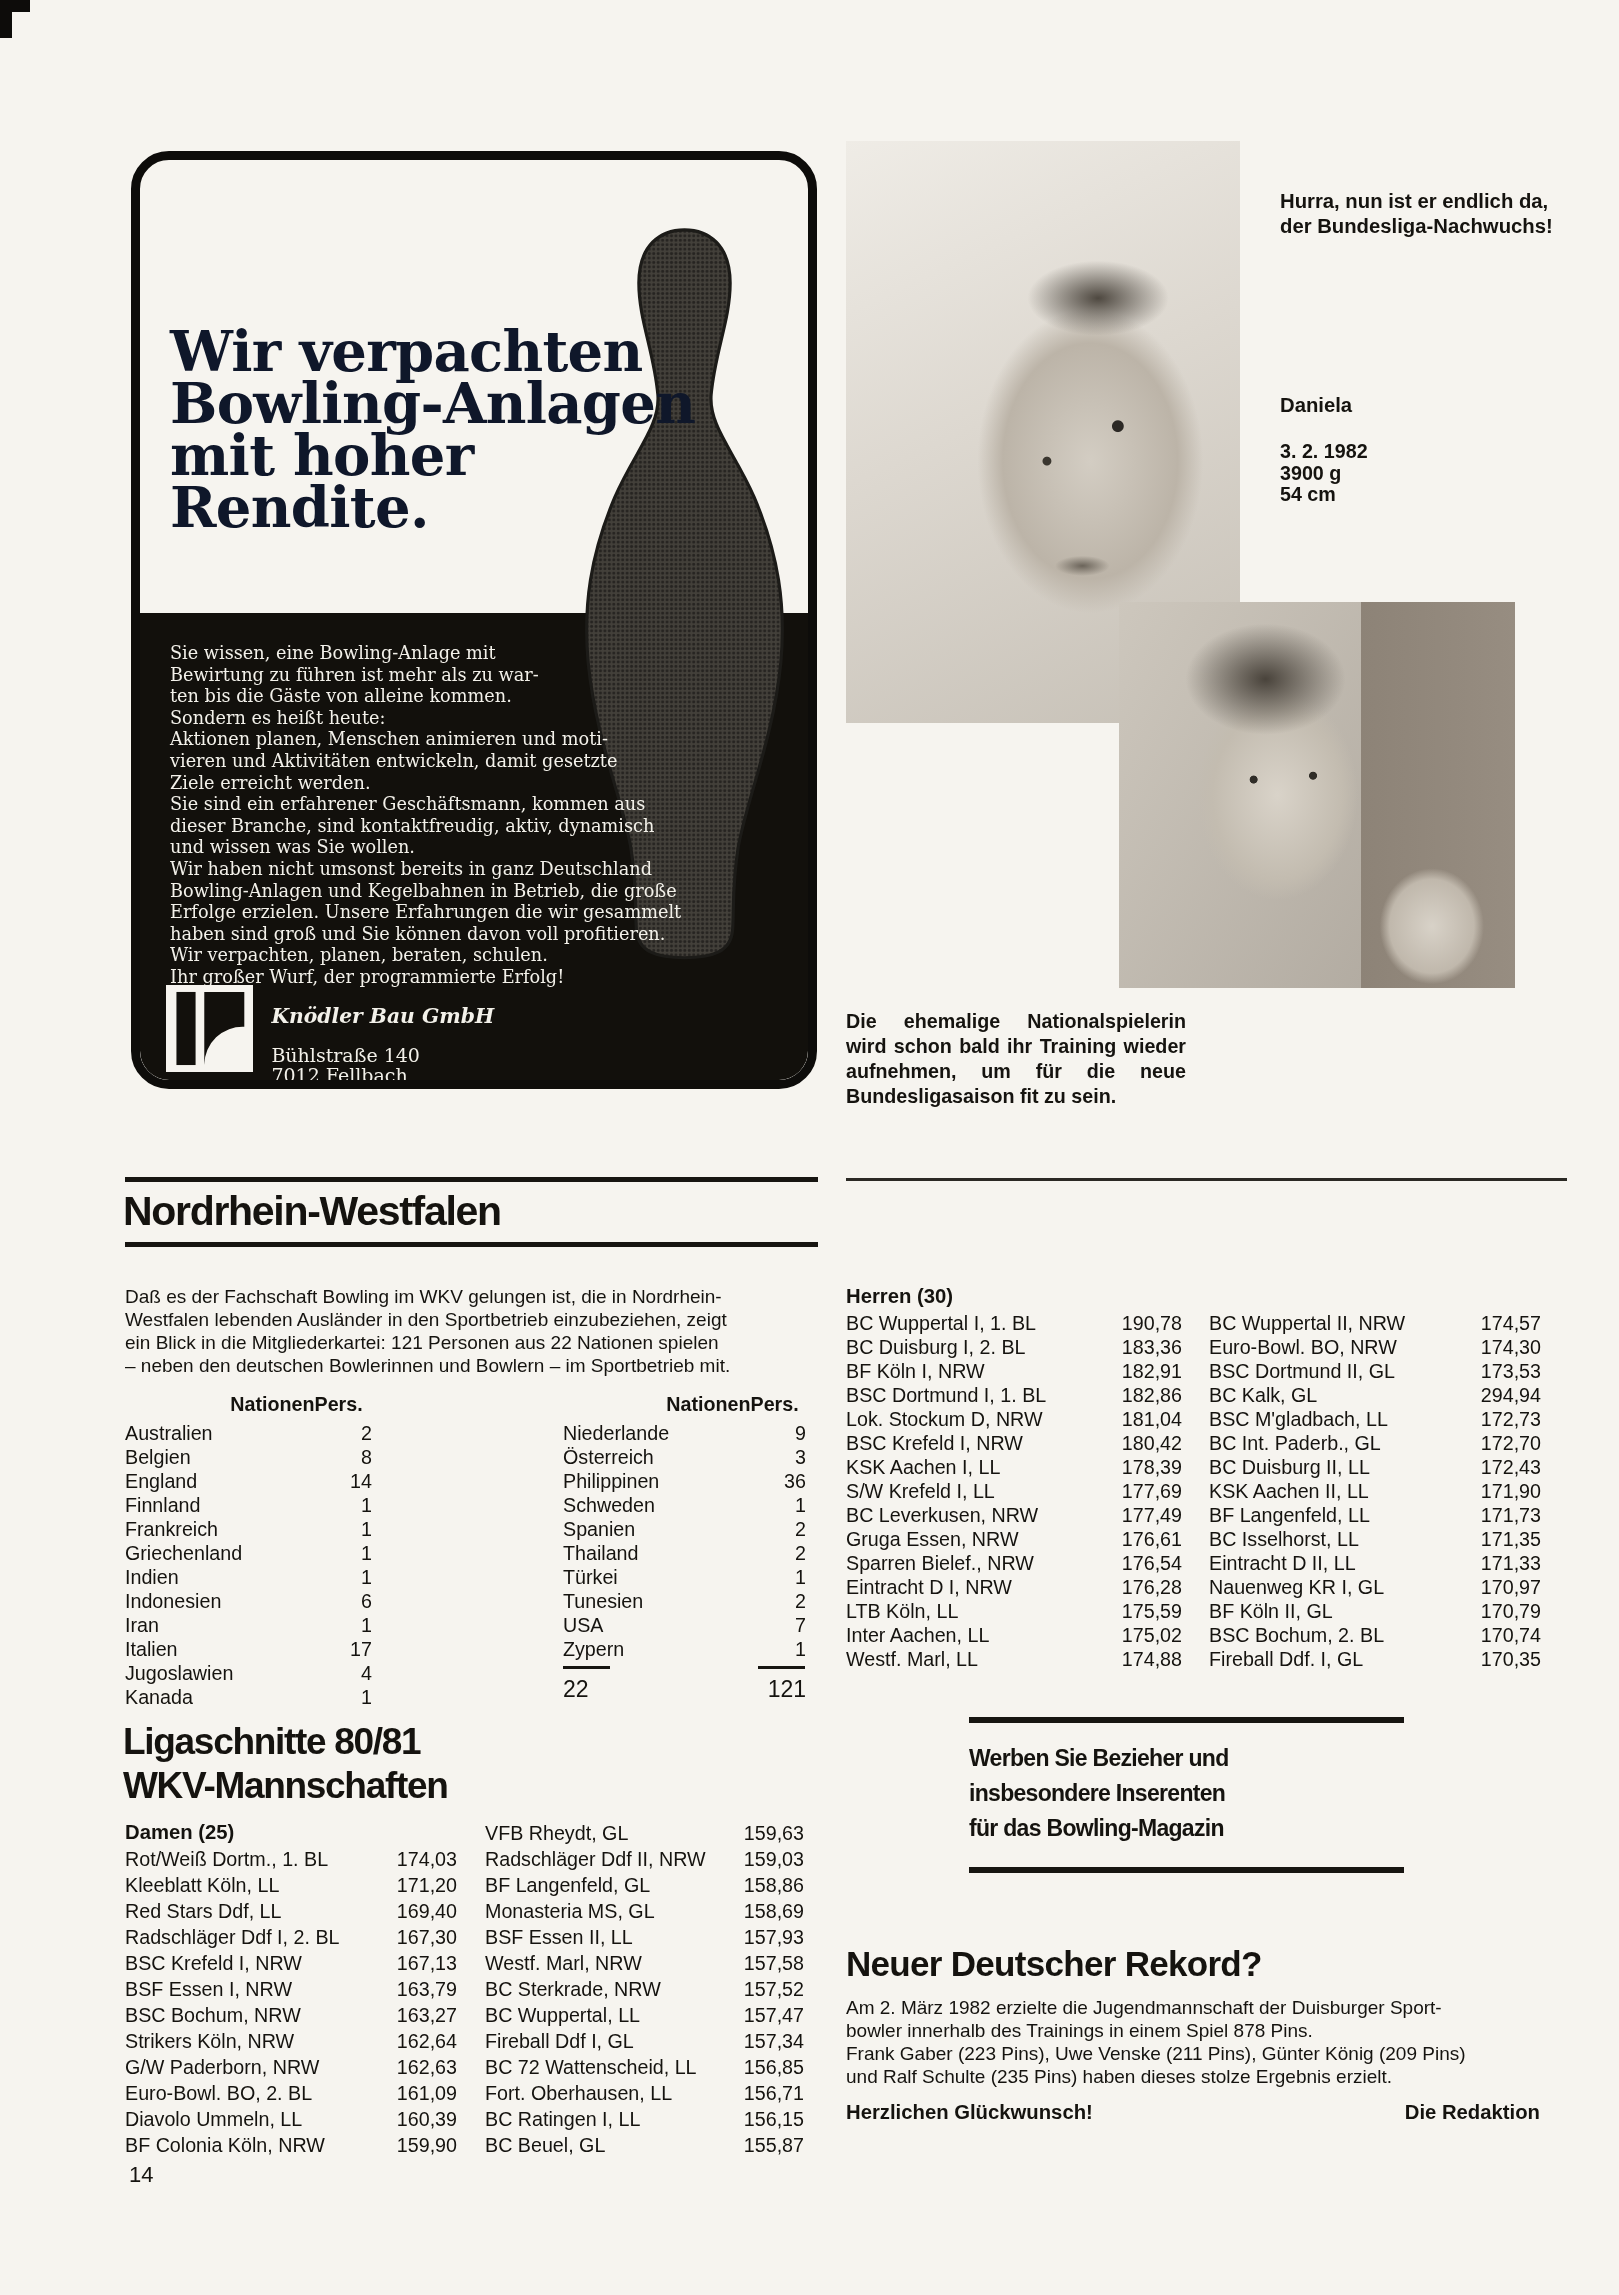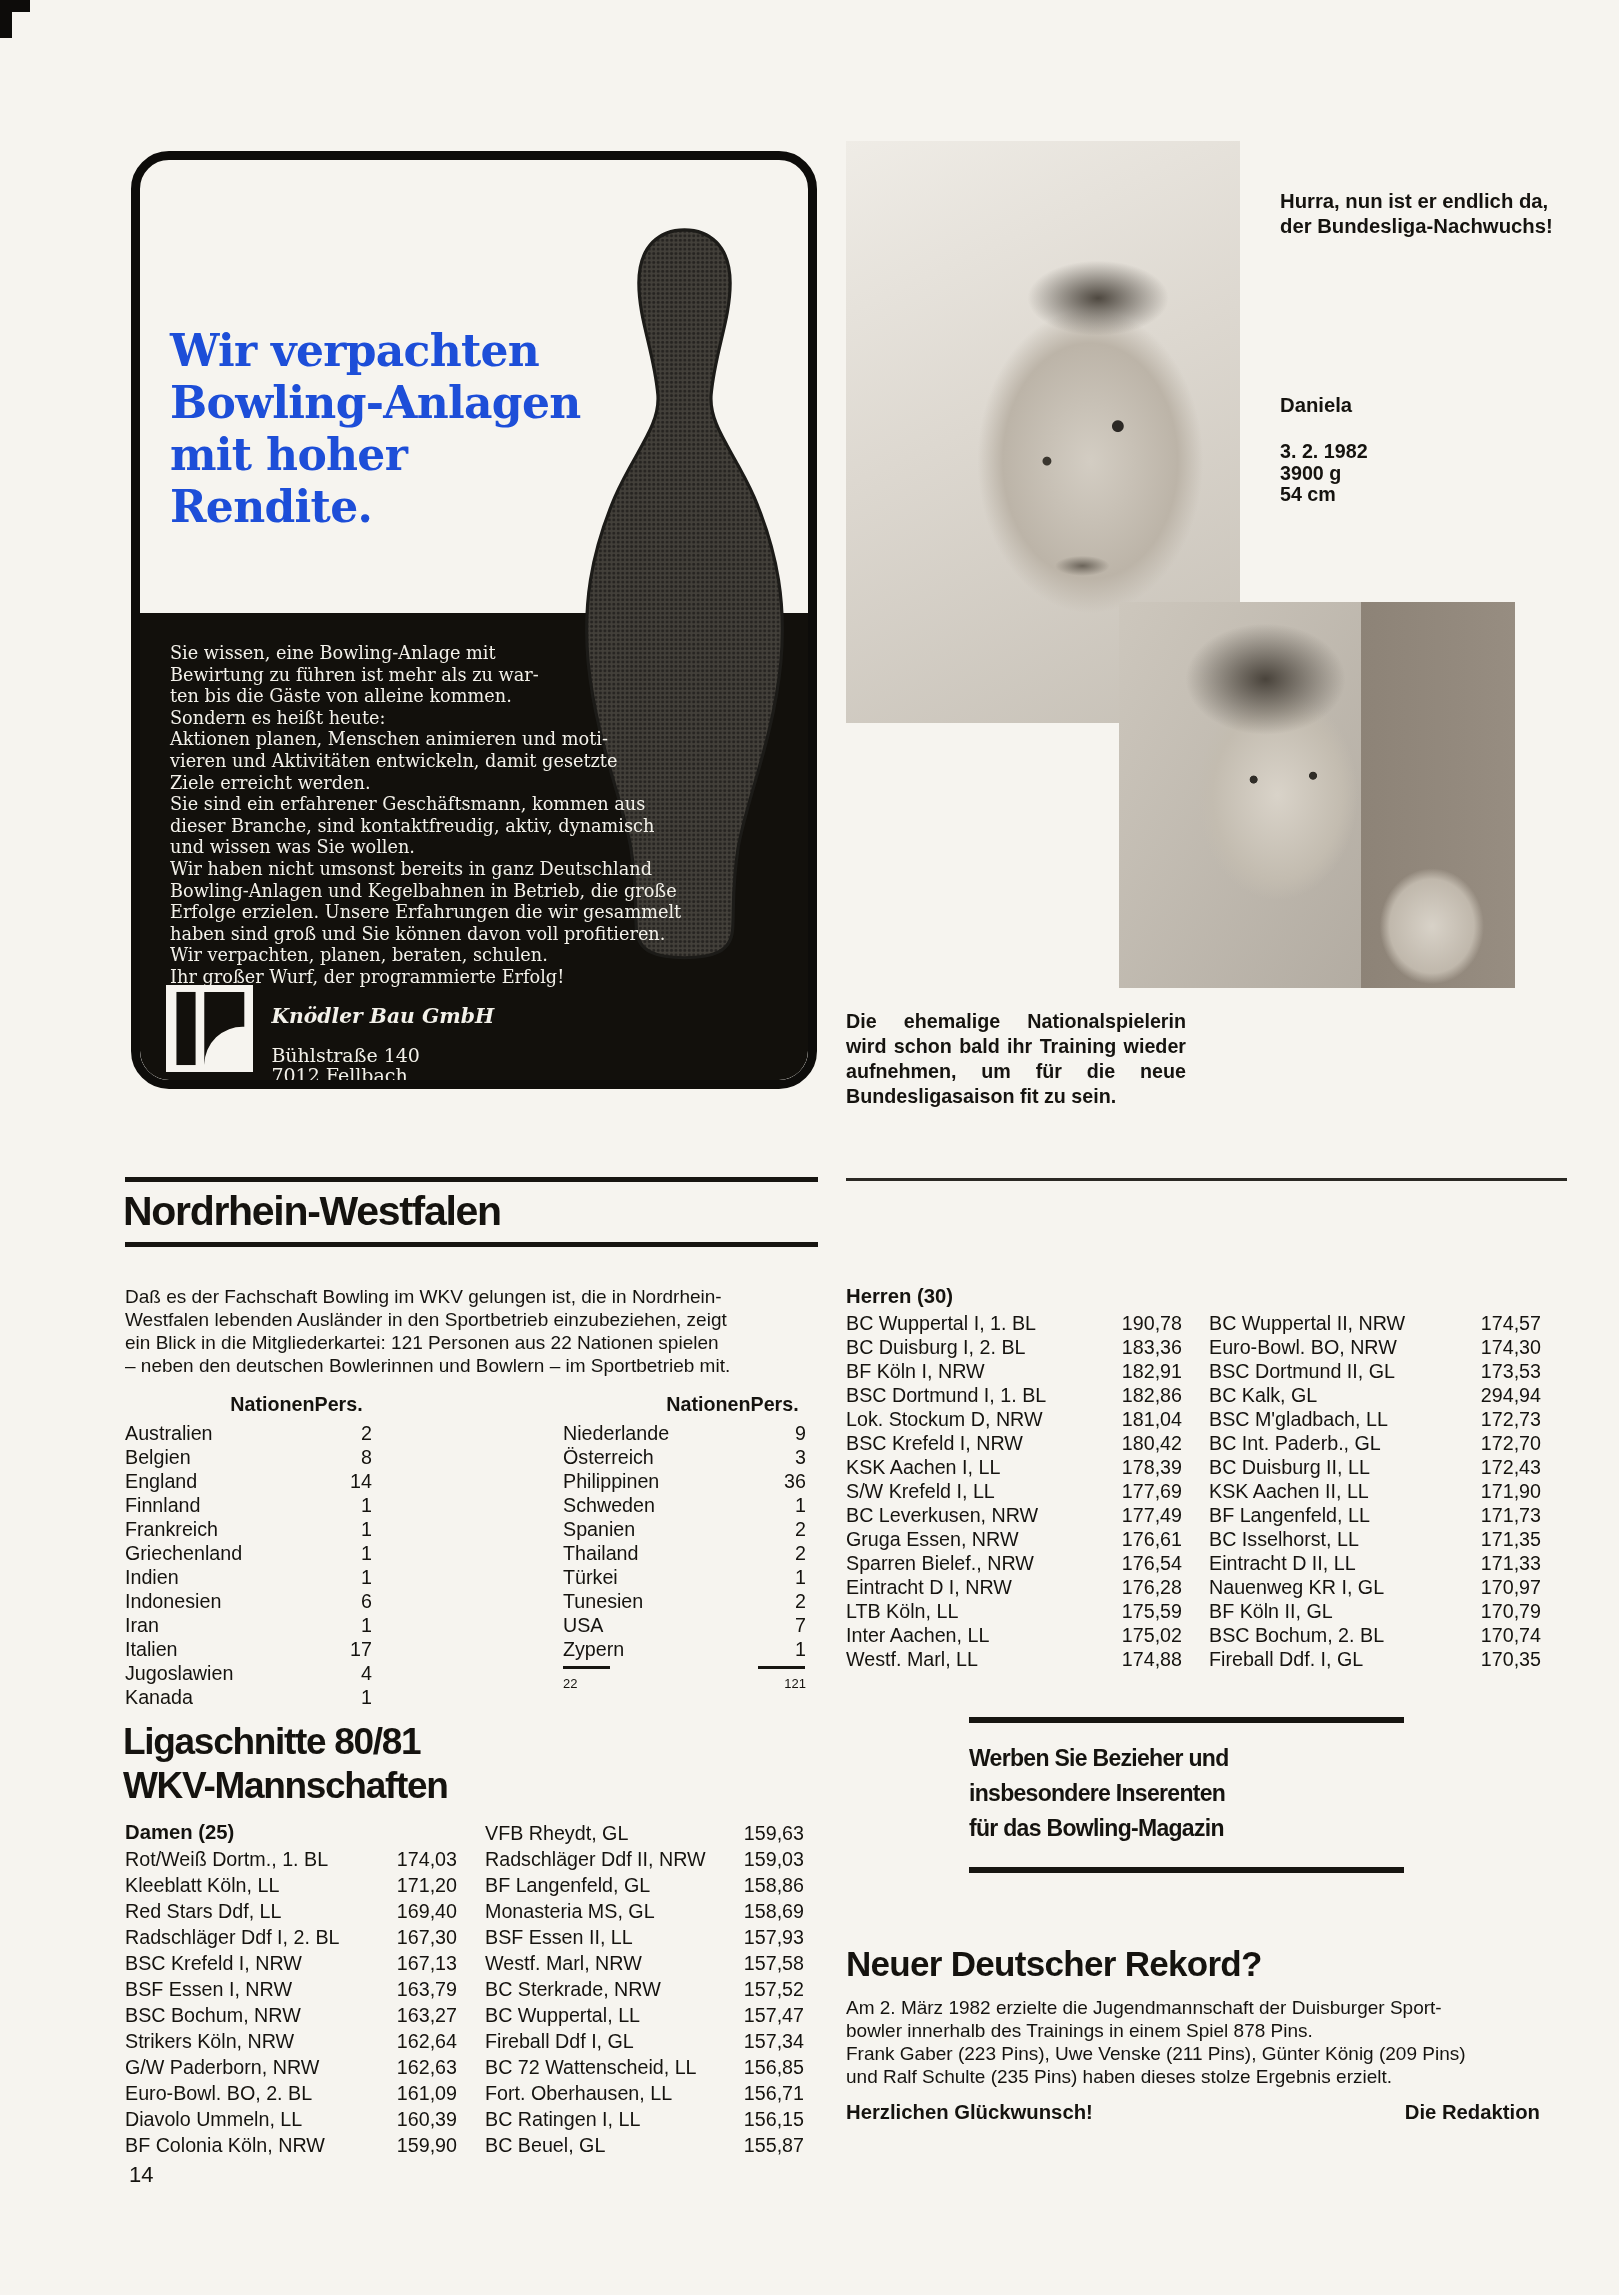--- a/index.html
+++ b/index.html
@@ -15,22 +15,22 @@
   
   .ad-box{left:131px;top:151px;width:686px;height:938px;box-sizing:border-box;
           border:9.2px solid #0d0c0a;border-radius:38px;background:#f6f4ef;overflow:hidden;}
   .ad-black{position:absolute;left:0;right:0;top:453px;bottom:0;background:#12100c;
             border-radius:0 0 29px 29px;z-index:0;}
   .ad-pin{position:absolute;left:405px;top:62px;width:279px;height:741px;z-index:1;}
   .ad-head-small{position:absolute;left:30px;top:79px;z-index:2;
       font-family:"DejaVu Serif",serif;font-weight:800;font-size:29px;line-height:34px;
       letter-spacing:-0.7px;color:#141210;white-space:pre-line;}
   .ad-head-large{position:absolute;left:30px;top:165px;z-index:2;
-      font-family:"DejaVu Serif",serif;font-weight:800;font-size:44px;line-height:52px;
-      letter-spacing:-0.7px;color:#1d4ed8;white-space:pre-line;}
+      font-family:"DejaVu Serif",serif;font-weight:800;font-size:56px;line-height:52px;
+      letter-spacing:-0.7px;color:#0f172a;white-space:pre-line;}
   .ad-body{position:absolute;left:30px;top:483px;width:603px;z-index:2;
       font-family:"DejaVu Serif",serif;font-size:17.7px;line-height:21.6px;color:#f3f1ea;
       white-space:pre-line;}
   .ad-contact{position:absolute;left:26px;top:825px;z-index:2;display:flex;gap:18.4px;}
   .ad-logo{width:87px;height:87px;background:#f6f4ef;flex:0 0 auto;}
   .ad-contact-text{font-family:"DejaVu Serif",serif;font-size:19px;line-height:19.7px;
       color:#f3f1ea;white-space:pre-line;}
   .ad-company{font-weight:bold;font-size:20.3px;line-height:22px;font-style:italic;}
 
   
@@ -78,21 +78,21 @@
   .rows .pair{display:flex;justify-content:space-between;align-items:baseline;}
   .rows .v{text-align:right;}
   .nations-head-l{left:125px;top:1393px;width:247px;}
   .nations-head-r{left:563px;top:1393px;width:243px;}
   .nations-l{left:125px;top:1422px;width:247px;font-size:19.7px;}
   .nations-r{left:563px;top:1422px;width:243px;font-size:19.7px;}
   .nations-l .pair,.nations-r .pair{height:24px;}
   .nations-div-a{left:563px;top:1666px;width:47px;height:2.6px;}
   .nations-div-b{left:758px;top:1666px;width:47px;height:2.6px;}
   .nations-total{left:563px;top:1676px;width:243px;display:flex;
-      justify-content:space-between;font-size:13px;}
+      justify-content:space-between;font-size:23px;}
 
   .herren-title{left:846px;top:1285px;font-weight:bold;font-size:20.3px;}
   .herren-l{left:846px;top:1312px;width:336px;font-size:19.7px;}
   .herren-r{left:1209px;top:1312px;width:332px;font-size:19.7px;}
   .herren-l .pair,.herren-r .pair{height:24px;}
 
   .liga-title{left:123px;top:1720px;font-size:37px;line-height:44px;font-weight:800;
       letter-spacing:-1.3px;white-space:pre-line;}
   .damen-title{left:125px;top:1821px;font-weight:bold;font-size:20.3px;}
   .damen-l{left:125px;top:1848px;width:332px;font-size:19.7px;}

